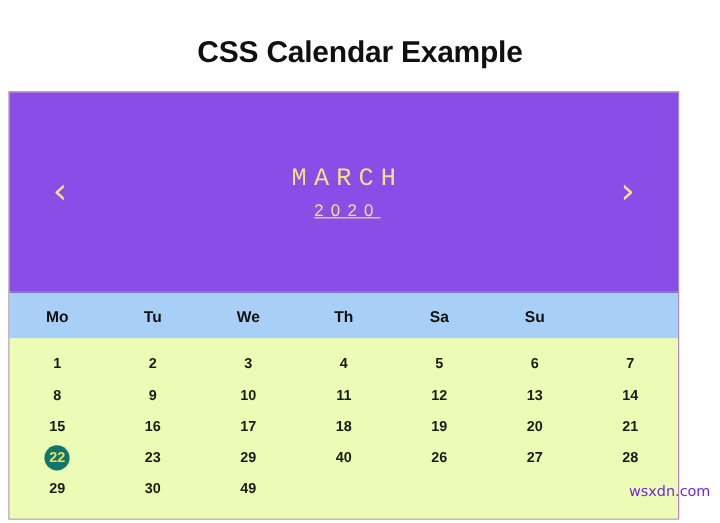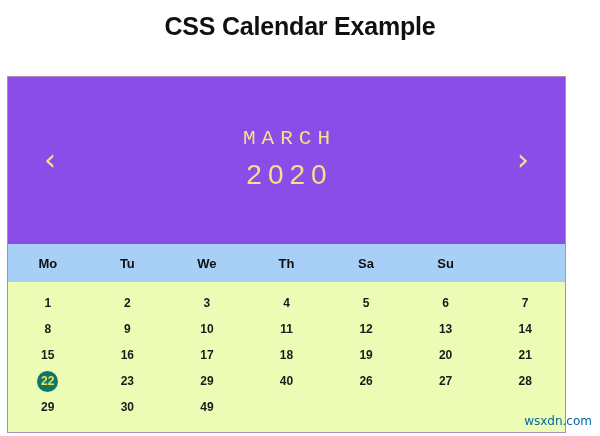--- a/index.html
+++ b/index.html
@@ -15,21 +15,21 @@
     position: relative;
   }
 
   .page-title {
     text-align: center;
     font-size: 25px;
     font-weight: bold;
     color: #101010;
     letter-spacing: -0.2px;
     margin: 0;
-    padding-top: 13px;
+    padding-top: 31px;
     line-height: 1.1;
   }
 
   .calendar {
     position: absolute;
     left: 7px;
     top: 76px;
     width: 559px;
     border: 1px solid #b08ab8;
     box-sizing: border-box;
@@ -65,25 +65,26 @@
   }
   .month-name {
     font-size: 21px;
     letter-spacing: 6px;
     font-weight: 400;
     line-height: 1.45;
     padding-left: 6px;
     font-family: Liberation Mono, monospace;
   }
   .year-name {
-    font-size: 28px;
+    font-size: 14px;
     letter-spacing: 6px;
     font-weight: 400;
     line-height: 1.45;
     padding-left: 6px;
+    text-decoration: underline;
   }
 
   
   .weekdays {
     background: #a8cff5;
     display: grid;
     grid-template-columns: repeat(7, 1fr);
     height: 38px;
     align-items: center;
     border-top: 1px solid #7b5cc4;
@@ -123,23 +124,23 @@
     border-radius: 50%;
   }
   .day.today .pill {
     background: #0f766e;
     color: #f2e04a;
   }
 
   .watermark {
     position: absolute;
     right: 8px;
-    bottom: 8px;
+    bottom: 20px;
     font-size: 12px;
-    color: #0369a1;
+    color: #6d28d9;
     font-family: "DejaVu Sans", sans-serif;
   }
 </style>
 </head>
 <body>
 
 <h1 class="page-title">CSS Calendar Example</h1>
 
 <div class="calendar">
 

